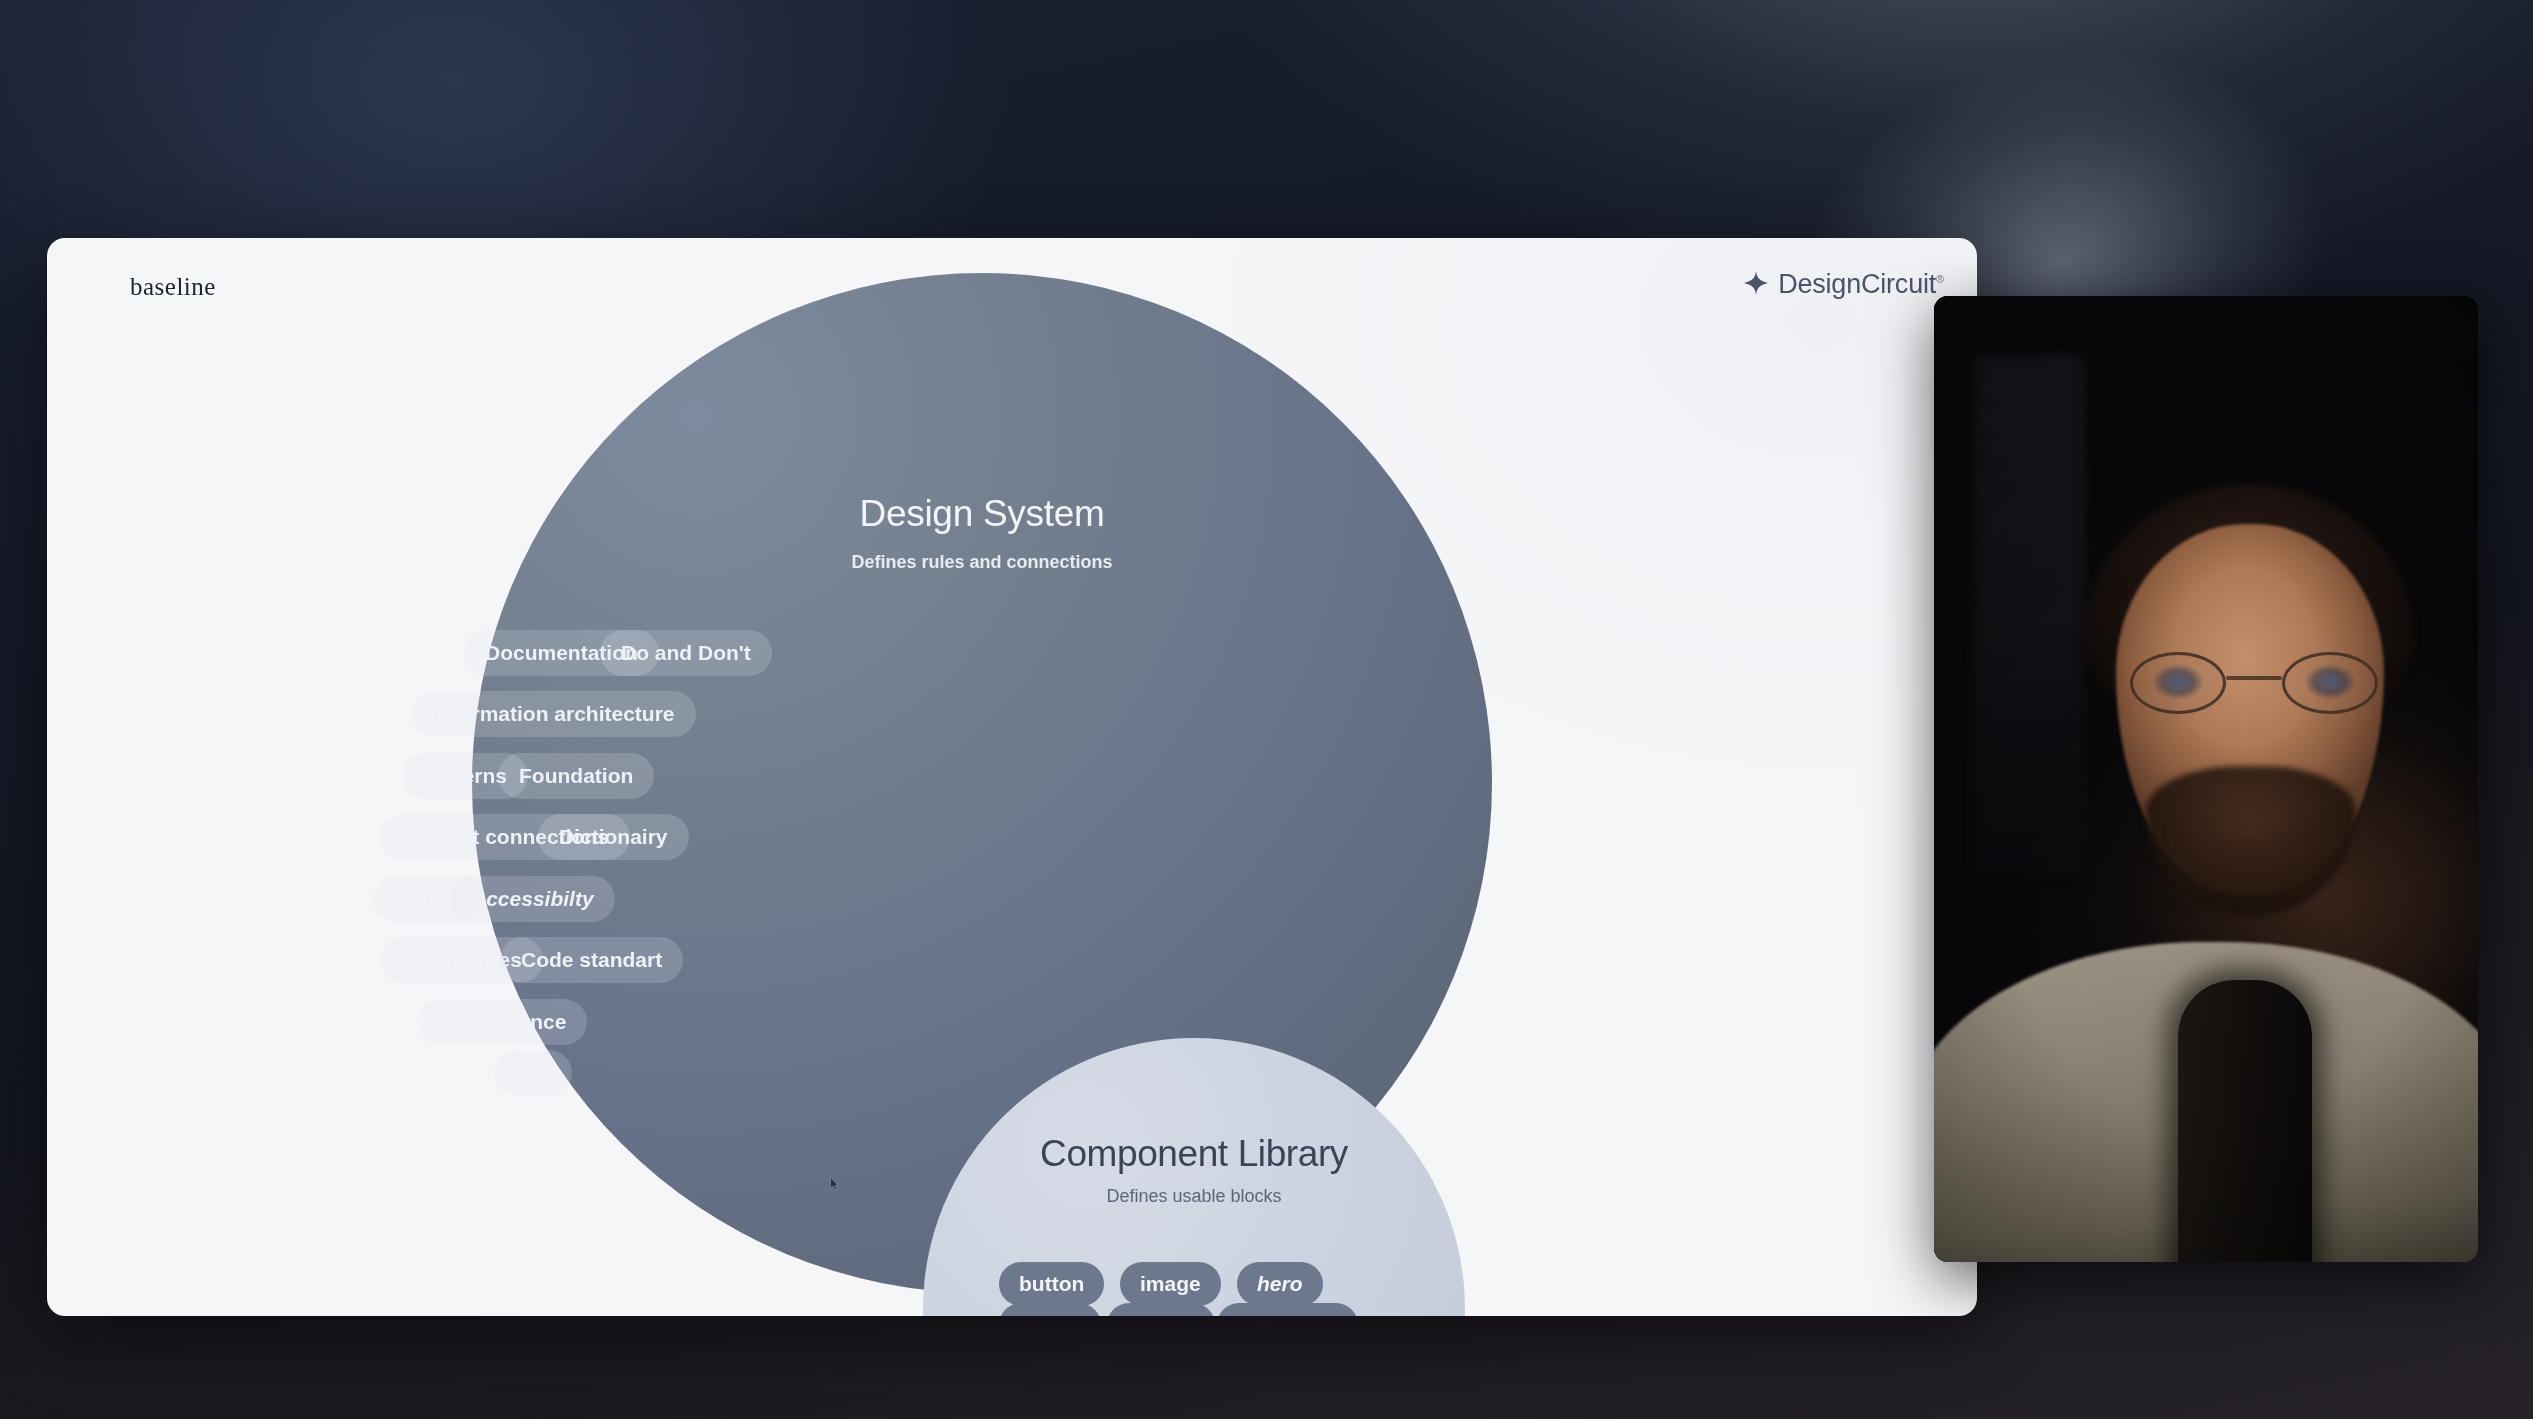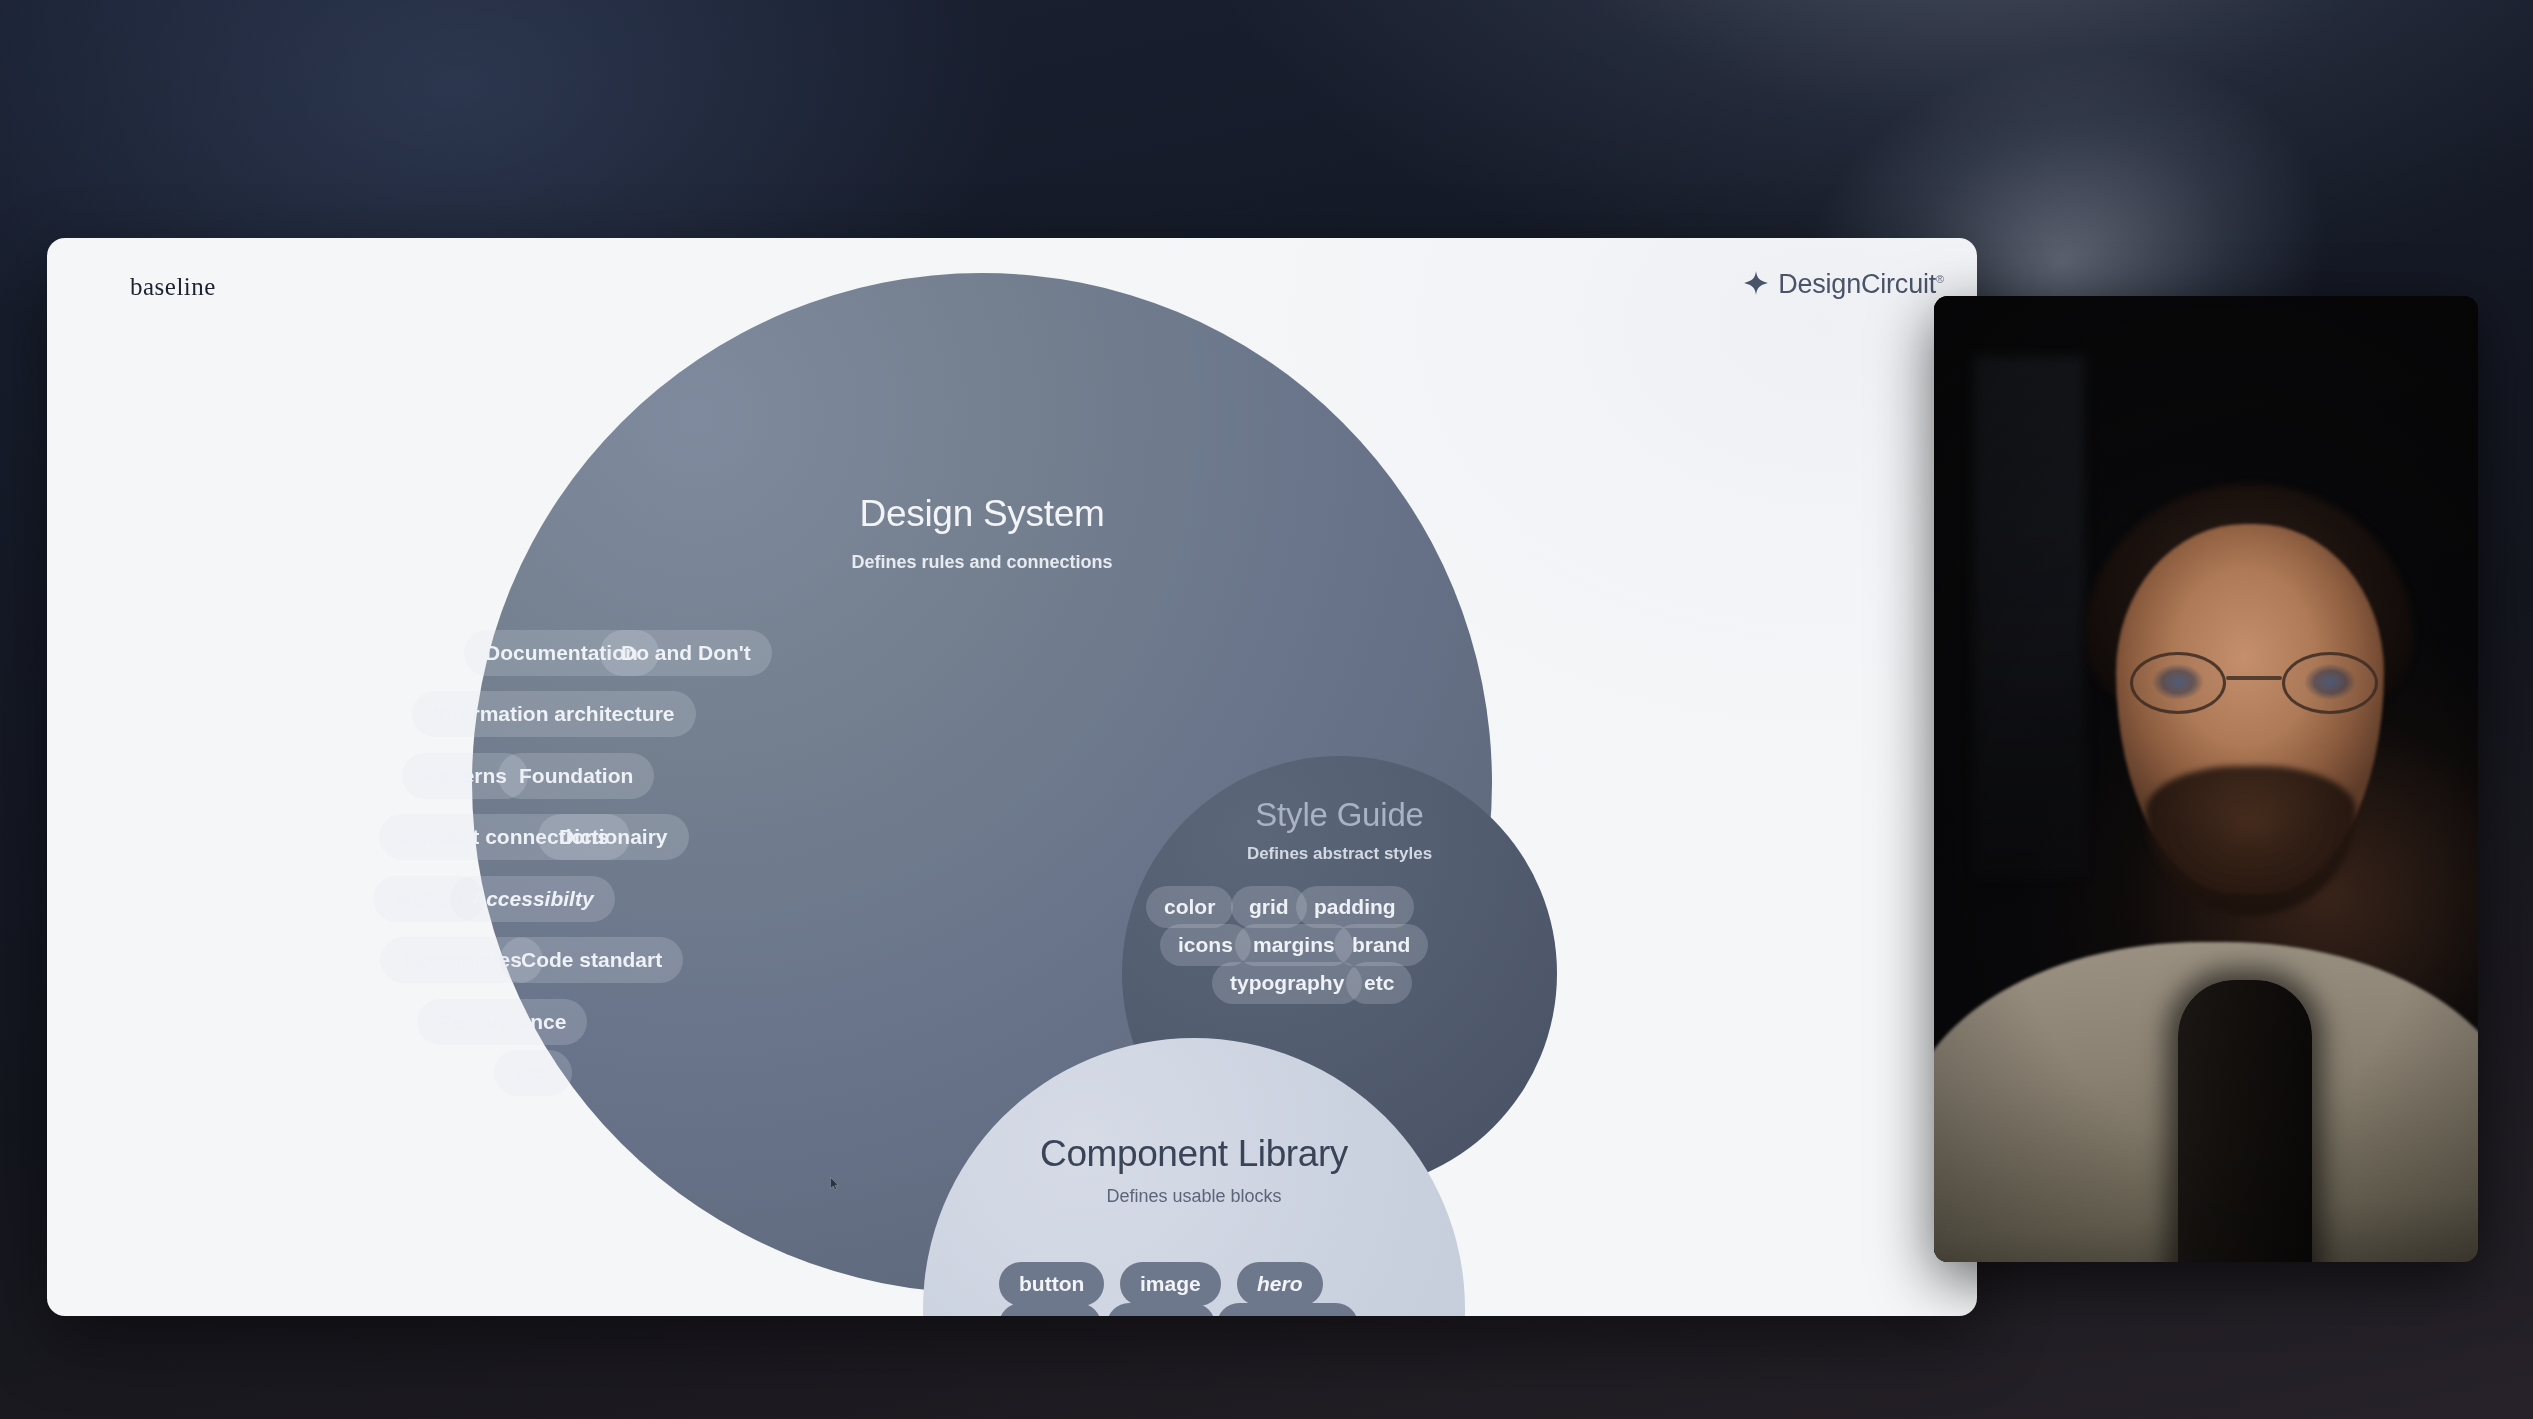--- a/index.html
+++ b/index.html
@@ -309,33 +309,20 @@
     <div class="pill pill-ds" style="left:-93px; top:541px;">Content connections</div>
     <div class="pill pill-ds" style="left:66px;  top:541px;">Dictionairy</div>
     <div class="pill pill-ds" style="left:-99px; top:603px;">Motion</div>
     <div class="pill pill-ds" style="left:-22px; top:603px;font-style:italic;">Accessibilty</div>
     <div class="pill pill-ds" style="left:-92px; top:664px;">Taxonomies</div>
     <div class="pill pill-ds" style="left:28px;  top:664px;">Code standart</div>
     <div class="pill pill-ds" style="left:-55px; top:726px;">Performance</div>
     <div class="pill pill-ds" style="left:22px;  top:777px;">etc.</div>
   </div>
 
-  <div id="sg-circle">
-    <div class="sg-title">Style Guide</div>
-    <div class="sg-sub">Defines abstract styles</div>
-
-    <div class="pill pill-sg" style="left:24px;  top:130px;">color</div>
-    <div class="pill pill-sg" style="left:109px; top:130px;">grid</div>
-    <div class="pill pill-sg" style="left:174px; top:130px;">padding</div>
-    <div class="pill pill-sg" style="left:38px;  top:168px;">icons</div>
-    <div class="pill pill-sg" style="left:113px; top:168px;">margins</div>
-    <div class="pill pill-sg" style="left:212px; top:168px;">brand</div>
-    <div class="pill pill-sg" style="left:90px;  top:206px;">typography</div>
-    <div class="pill pill-sg" style="left:224px; top:206px;">etc</div>
-  </div>
 
   <div id="cl-circle">
     <div class="cl-title">Component Library</div>
     <div class="cl-sub">Defines usable blocks</div>
 
     <div class="pill pill-cl" style="left:76px;  top:224px;">button</div>
     <div class="pill pill-cl" style="left:197px; top:224px;">image</div>
     <div class="pill pill-cl" style="left:314px; top:224px;font-style:italic;">hero</div>
     <div class="pill pill-cl" style="left:76px;  top:265px;">article</div>
     <div class="pill pill-cl" style="left:184px; top:265px;">gallery</div>

